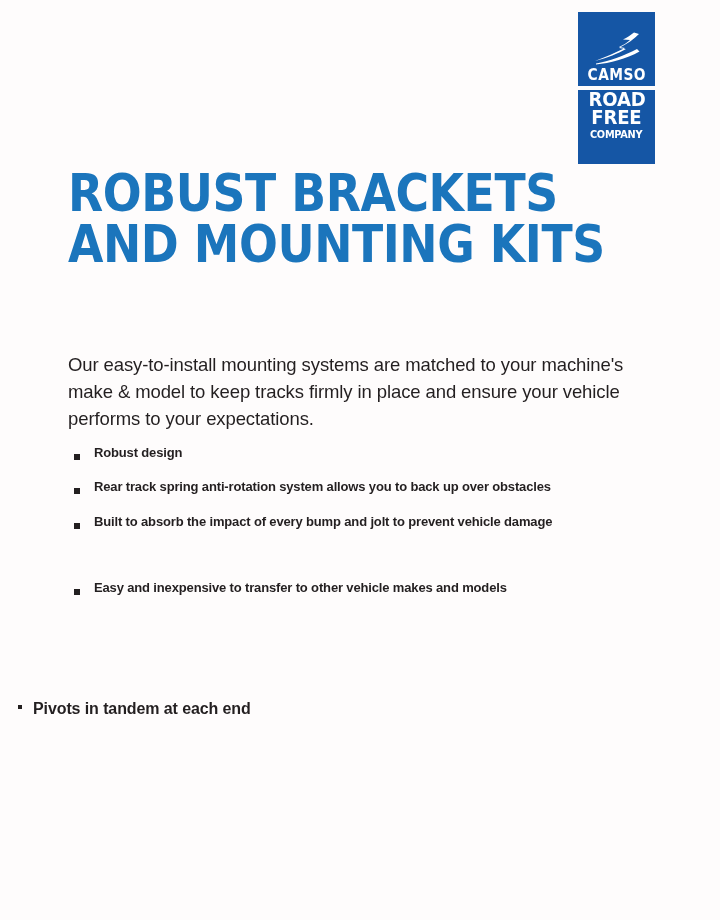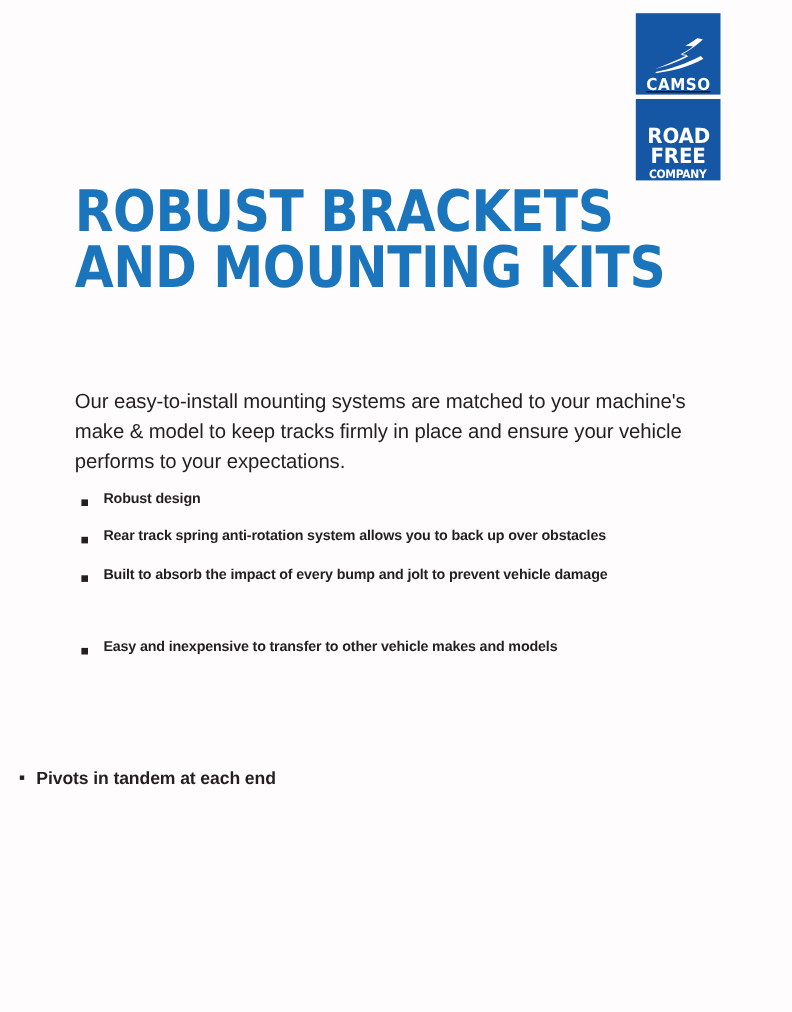--- a/index.html
+++ b/index.html
@@ -26,44 +26,43 @@
     left: 578px;
     width: 77px;
   }
   .logo-camso {
     width: 77px;
     height: 74px;
     background: #1556a5;
     display: flex;
     flex-direction: column;
     align-items: center;
-    justify-content: center;
+    justify-content: flex-start;
     padding-top: 19px;
-    text-decoration: underline;
   }
   .logo-mark { width: 48px; height: 34px; display: block; }
   .logo-camso-word {
     color: #ffffff;
     font-family: "DejaVu Sans", sans-serif;
     font-weight: bold;
     font-size: 15px;
     letter-spacing: 0.5px;
     line-height: 1;
     margin-top: 3px;
     transform: scaleX(0.92);
   }
   .logo-roadfree {
     width: 77px;
     height: 74px;
     margin-top: 4px;
     background: #1556a5;
     display: flex;
     flex-direction: column;
     align-items: center;
-    justify-content: flex-end;
+    justify-content: flex-start;
     line-height: 0.97;
   }
   .rf-l1, .rf-l2 {
     color: #ffffff;
     font-family: "DejaVu Sans", sans-serif;
     font-weight: bold;
     font-size: 19px;
     letter-spacing: -0.2px;
     transform: scaleX(0.95);
   }

